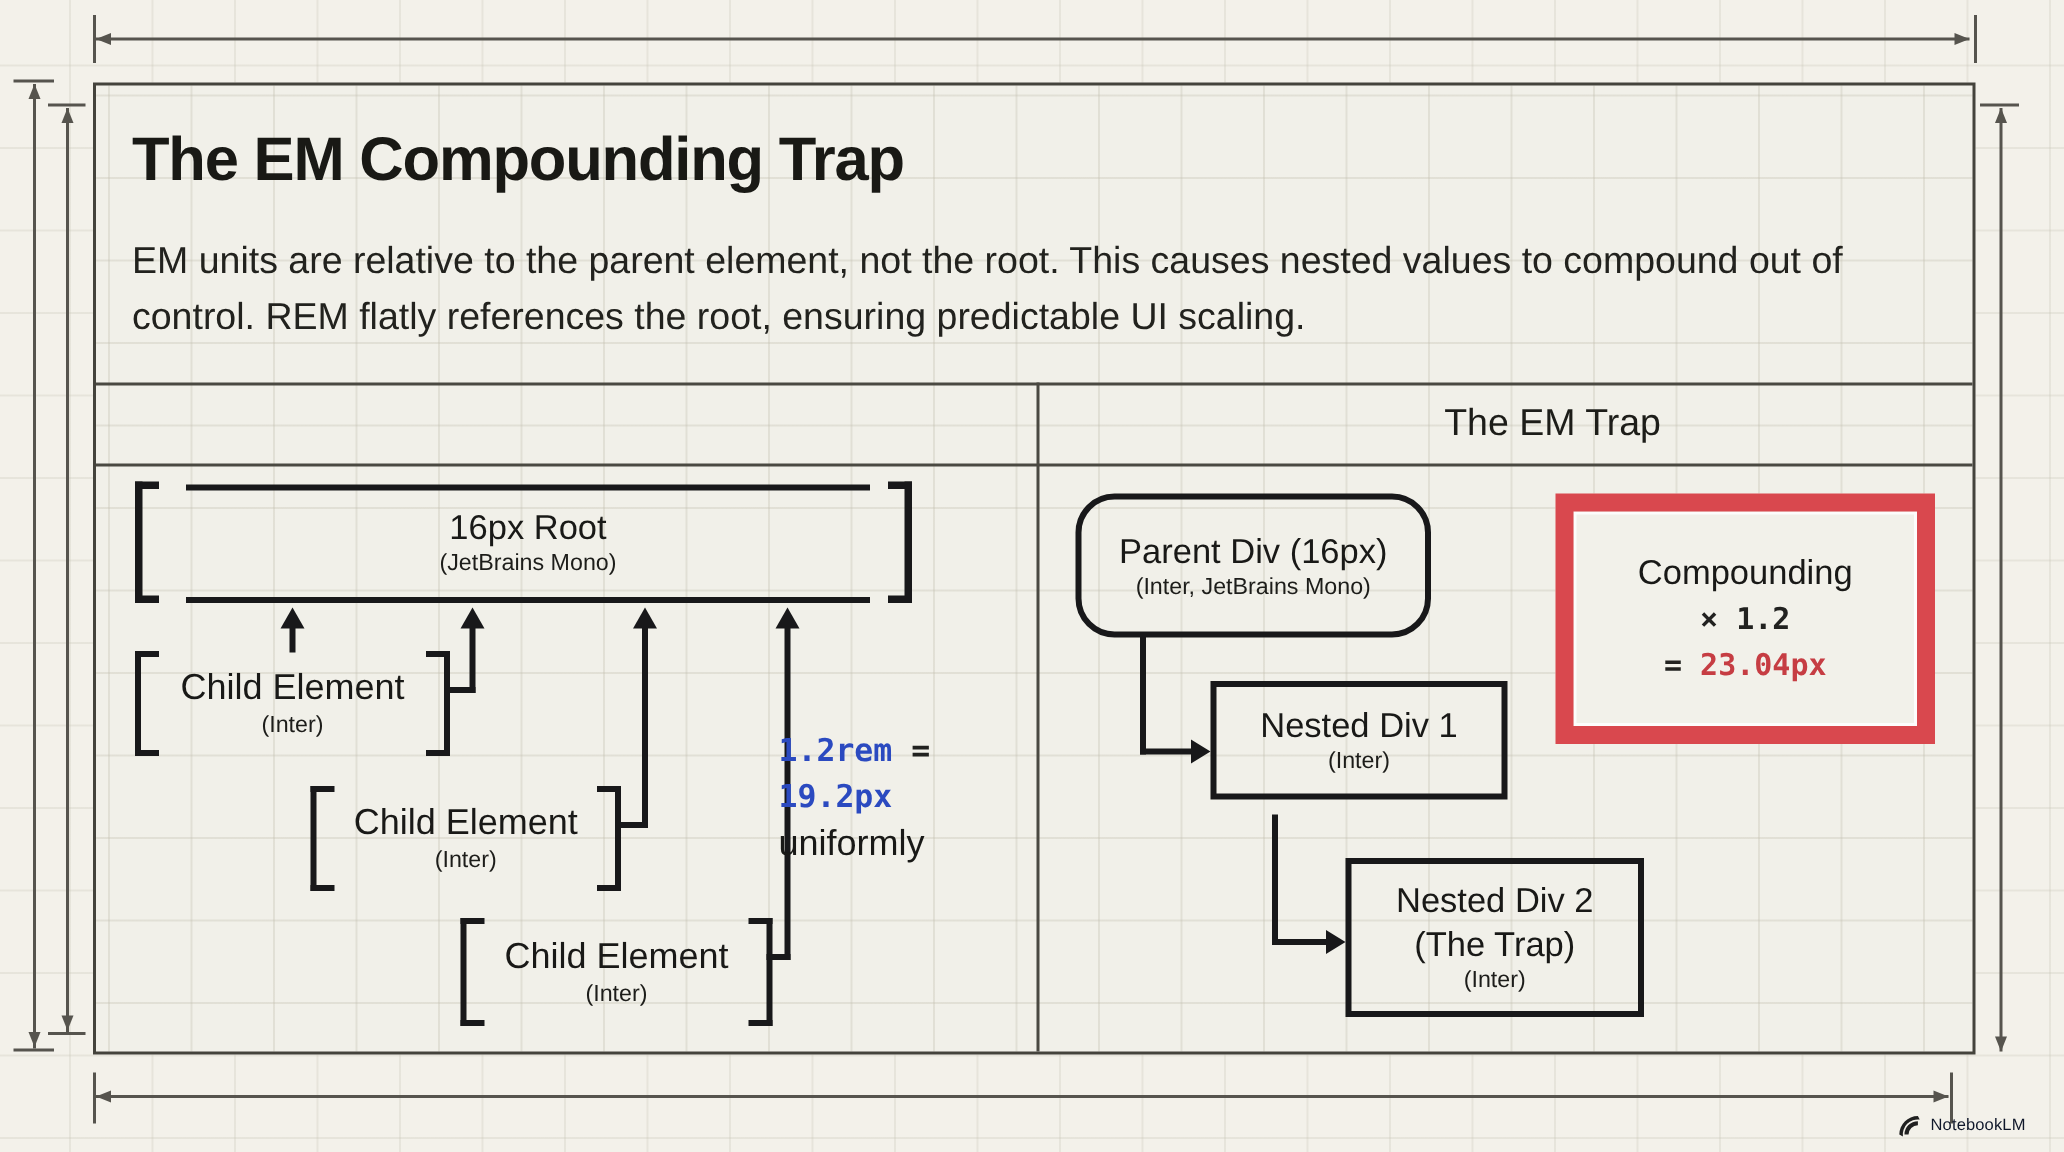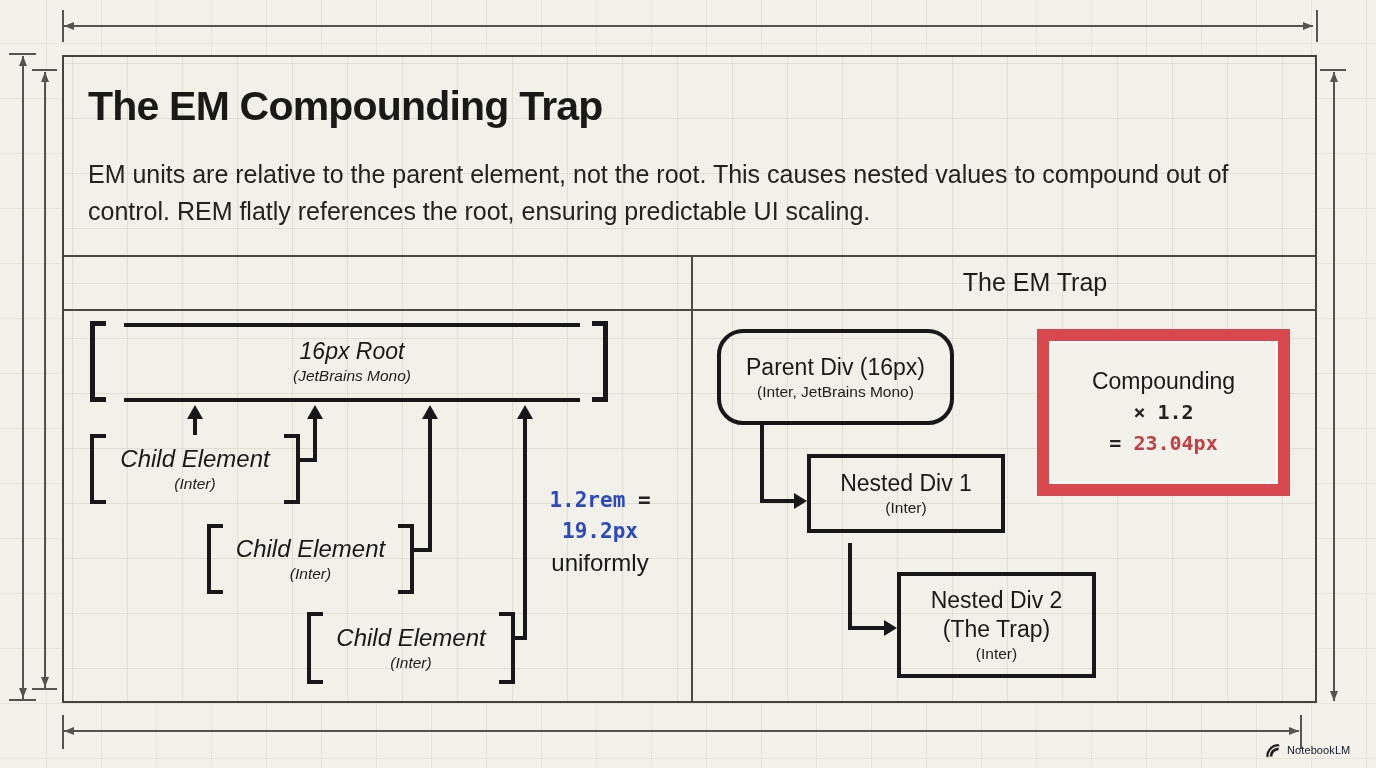--- a/index.html
+++ b/index.html
@@ -36,28 +36,28 @@
   
   .ln{position:absolute;background:#18181a;}
   .tri{position:absolute;width:0;height:0;}
   .tri.up{border-left:8px solid transparent;border-right:8px solid transparent;border-bottom:14px solid #18181a;}
   .tri.right{border-top:8px solid transparent;border-bottom:8px solid transparent;border-left:13px solid #18181a;}
   .brk{position:absolute;border:0 solid #18181a;box-sizing:border-box;width:16px;}
   .brk.l5{border-left-width:5px;border-top-width:5px;border-bottom-width:5px;}
   .brk.r5{border-right-width:5px;border-top-width:5px;border-bottom-width:5px;}
   .brk.l4{border-left-width:4px;border-top-width:4px;border-bottom-width:4px;}
   .brk.r4{border-right-width:4px;border-top-width:4px;border-bottom-width:4px;}
-  .ctr{position:absolute;display:flex;flex-direction:column;align-items:center;justify-content:center;text-align:right;font-style:italic;}
+  .ctr{position:absolute;display:flex;flex-direction:column;align-items:center;justify-content:center;text-align:right;}
   .t-main{font-size:23px;line-height:29px;color:#191917;}
   .t-big{font-size:24px;line-height:30px;color:#191917;}
   .t-sub{font-size:15.5px;line-height:20px;color:#1d1d1a;}
   .blackbox{position:absolute;border:4px solid #18181a;box-sizing:border-box;display:flex;flex-direction:column;align-items:center;justify-content:center;text-align:center;}
   .mono{font-family:"DejaVu Sans Mono", monospace;font-weight:700;}
   .blue{color:#2b4ac0;}
-  .note{position:absolute;text-align:center;}
+  .note{position:absolute;}
   .note .mline{font-size:21px;line-height:31px;}
   .note .sline{font-size:24px;line-height:31px;color:#191917;}
   .redbox{
     position:absolute;border:12px solid #d9484e;box-sizing:border-box;
     background:#f2f1ea;box-shadow:inset 0 0 0 2px rgba(255,255,255,.85);
     display:flex;flex-direction:column;align-items:center;justify-content:center;text-align:center;
   }
   .redbox .rt{font-size:23px;line-height:31px;color:#191917;}
   .redbox .rm{font-size:20px;line-height:31px;color:#222220;}
   .red{color:#c63d43;}

